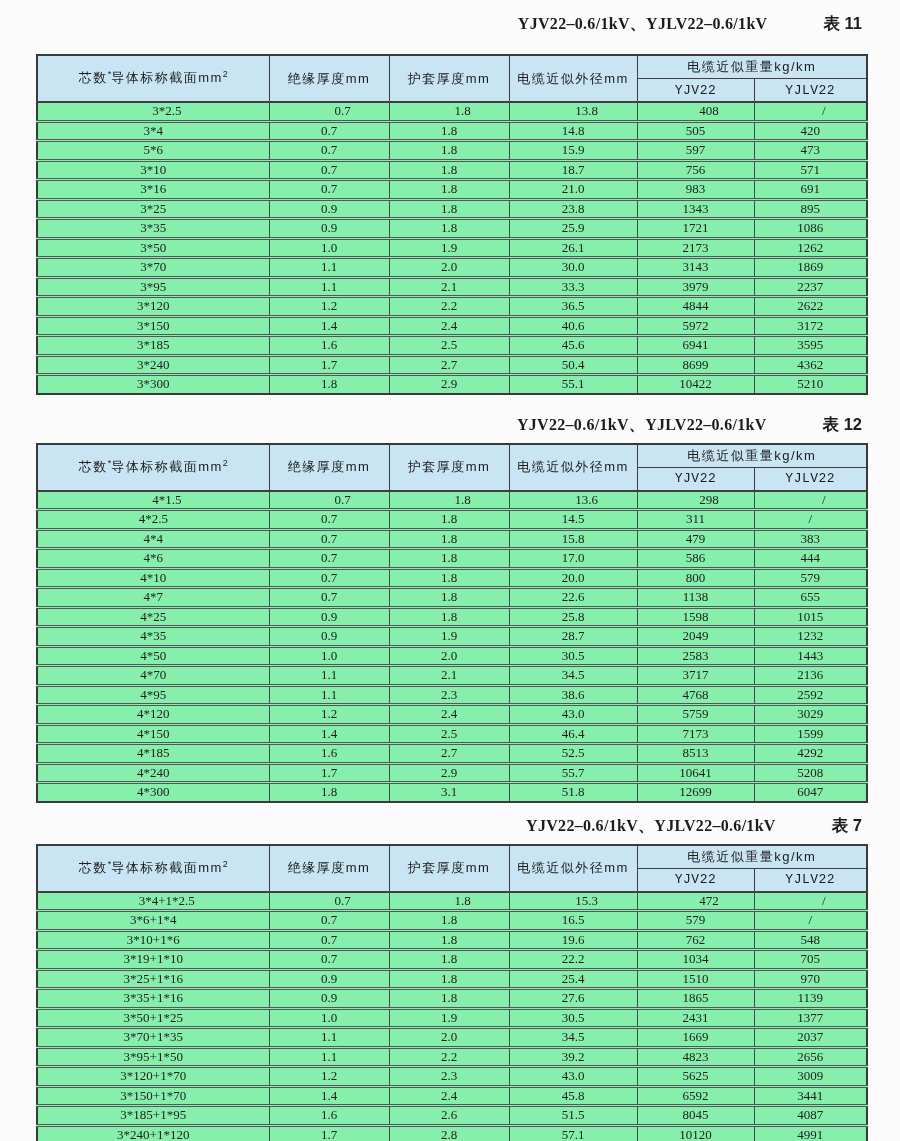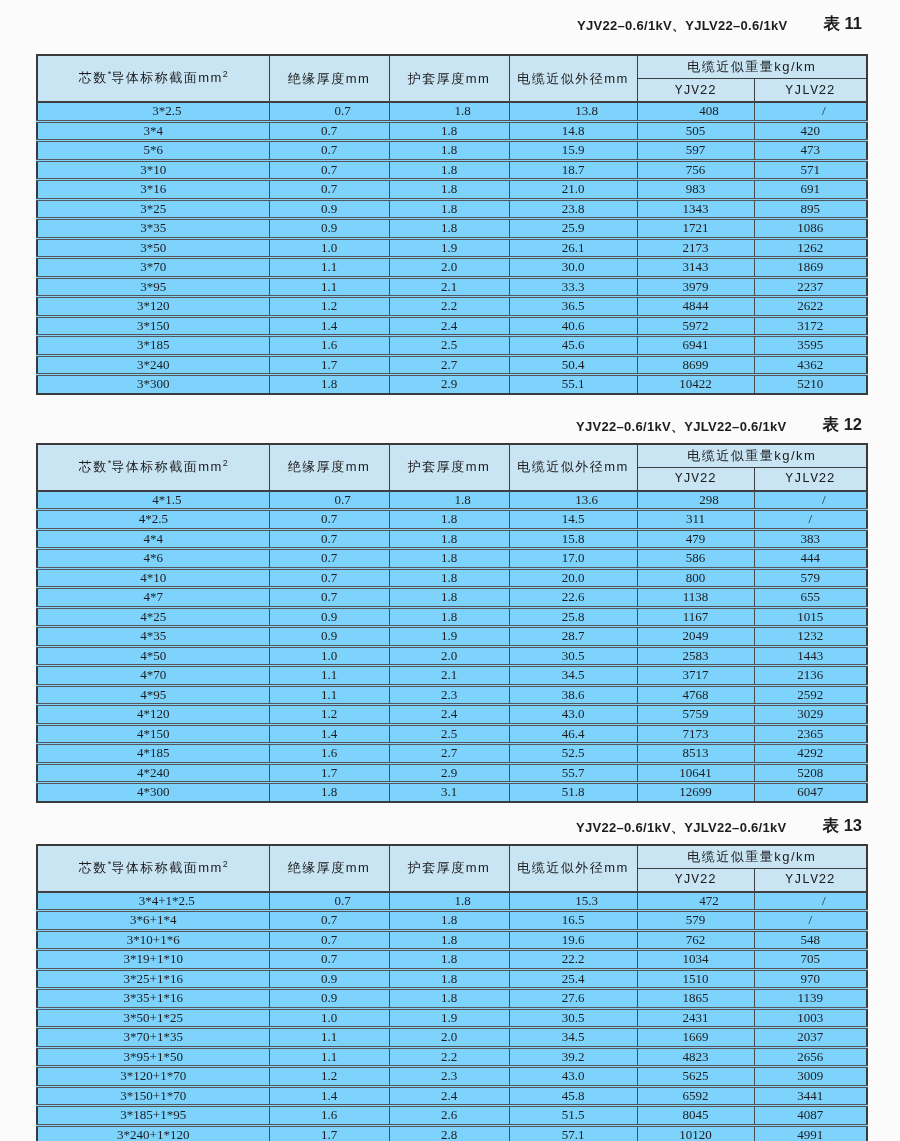--- a/index.html
+++ b/index.html
@@ -11,32 +11,33 @@
     overflow:hidden;
   }
   .page { width:900px; height:1141px; position:relative; }
   .sheet { width:830px; margin-left:36px; }
 
   .title-row {
     display:flex; align-items:flex-end; justify-content:flex-end;
     height:20px;
   }
   .doc-title {
-    font-size:13px; font-weight:600; letter-spacing:0.3px;
+    font-size:16px; font-weight:600; letter-spacing:0.3px;
     white-space:nowrap;
+    font-family:Liberation Serif, serif;
   }
   .table-no {
-    font-size:16.5px; font-weight:600; margin-left:36px; margin-right:4px;
+    font-size:16.5px; font-weight:600; margin-left:56px; margin-right:4px;
     white-space:nowrap;
   }
 
   table.spec {
     width:830px; border-collapse:collapse; table-layout:fixed;
     border:2px solid #3a3a3c;
-    background:#7dd3fc;
+    background:#86efac;
   }
   .spec th {
     background:var(--header-bg, #c9e5f3);
     font-size:13px; font-weight:normal; letter-spacing:1.5px;
     height:20px; padding:1px 0;
     border:1px solid #3f3f41;
     text-align:center; vertical-align:middle;
   }
   .spec th.sub {
     font-family:Liberation Mono, monospace; letter-spacing:0.5px; font-size:13px;
@@ -289,21 +290,21 @@
             <td>1.8</td>
             <td>22.6</td>
             <td>1138</td>
             <td>655</td>
           </tr>
           <tr>
             <td>4*25</td>
             <td>0.9</td>
             <td>1.8</td>
             <td>25.8</td>
-            <td>1167</td>
+            <td>1598</td>
             <td>1015</td>
           </tr>
           <tr>
             <td>4*35</td>
             <td>0.9</td>
             <td>1.9</td>
             <td>28.7</td>
             <td>2049</td>
             <td>1232</td>
           </tr>
@@ -338,21 +339,21 @@
             <td>43.0</td>
             <td>5759</td>
             <td>3029</td>
           </tr>
           <tr>
             <td>4*150</td>
             <td>1.4</td>
             <td>2.5</td>
             <td>46.4</td>
             <td>7173</td>
-            <td>2365</td>
+            <td>1599</td>
           </tr>
           <tr>
             <td>4*185</td>
             <td>1.6</td>
             <td>2.7</td>
             <td>52.5</td>
             <td>8513</td>
             <td>4292</td>
           </tr>
           <tr>
@@ -371,21 +372,21 @@
             <td>12699</td>
             <td>6047</td>
           </tr>
         </tbody>
     </table>
   </div>
 
   <div class="sheet sec3">
     <div class="title-row">
       <span class="doc-title">YJV22–0.6/1kV、YJLV22–0.6/1kV</span>
-      <span class="table-no">表 13</span>
+      <span class="table-no">表 7</span>
     </div>
     <table class="spec">
       <colgroup>
         <col style="width:232px">
           <col style="width:120px">
           <col style="width:120px">
         <col style="width:128px">
           <col style="width:117px">
           <col style="width:113px">
       </colgroup>
@@ -450,21 +451,21 @@
             <td>27.6</td>
             <td>1865</td>
             <td>1139</td>
           </tr>
           <tr>
             <td>3*50+1*25</td>
             <td>1.0</td>
             <td>1.9</td>
             <td>30.5</td>
             <td>2431</td>
-            <td>1003</td>
+            <td>1377</td>
           </tr>
           <tr>
             <td>3*70+1*35</td>
             <td>1.1</td>
             <td>2.0</td>
             <td>34.5</td>
             <td>1669</td>
             <td>2037</td>
           </tr>
           <tr>

